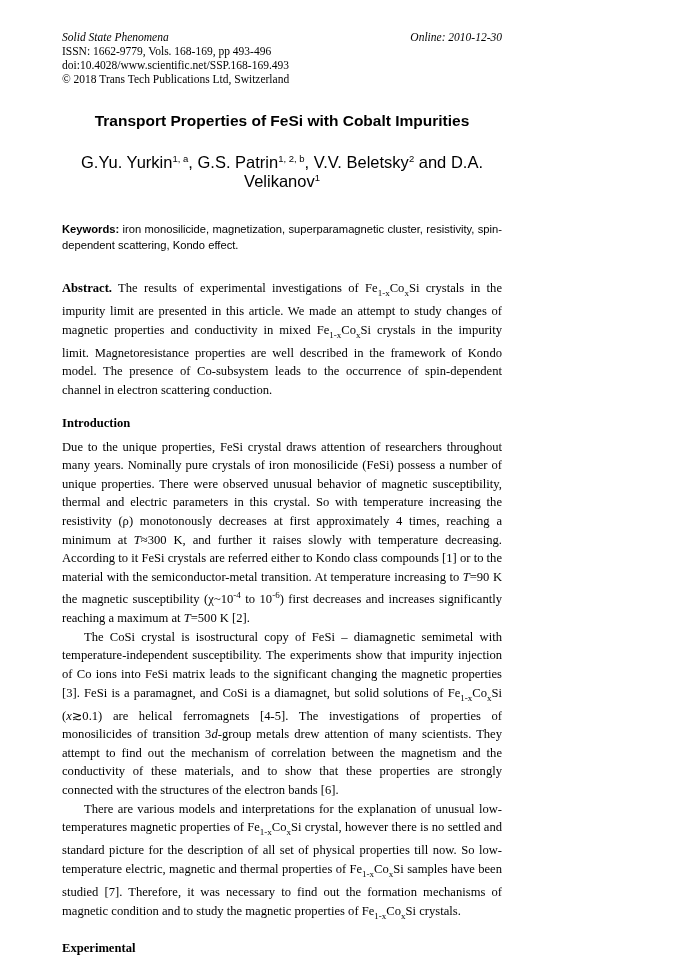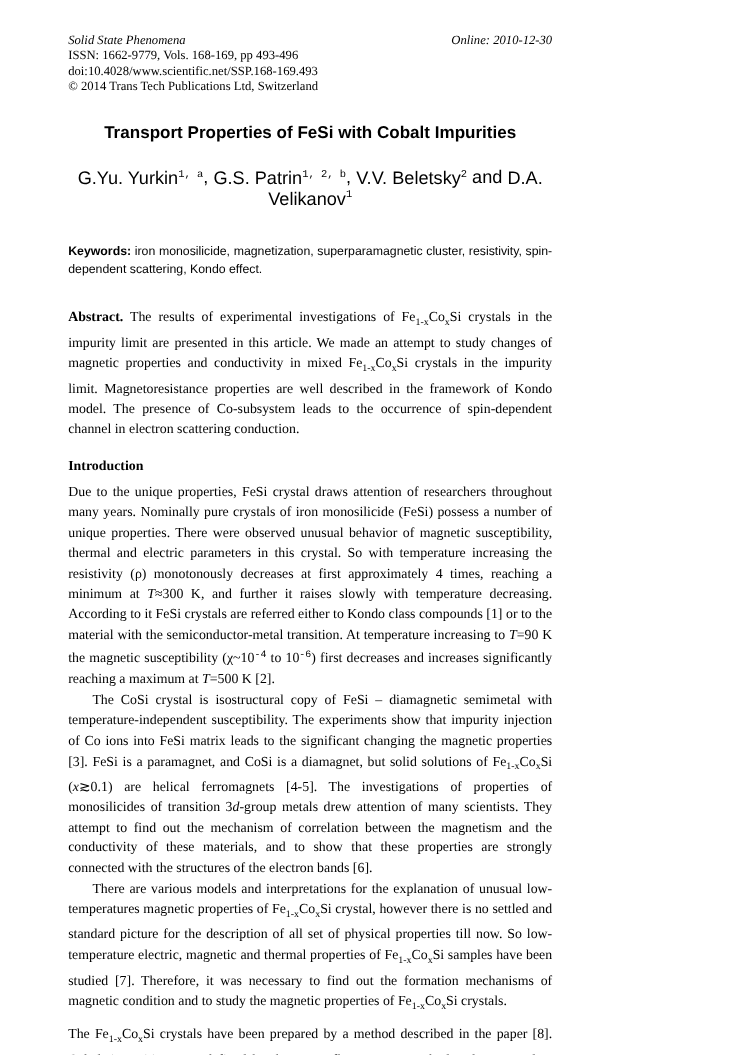--- a/index.html
+++ b/index.html
@@ -90,34 +90,34 @@
     font-weight: bold;
   }
   .para {
     font-size: 12.6px;
     line-height: 18.6px;
     text-align: justify;
     margin-top: 7px;
   }
   .para.indent { text-indent: 22px; margin-top: 0px; }
   sub { font-size: 9px; vertical-align: sub; }
-  sup { font-size: 9px; vertical-align: super; font-family: Liberation Mono, monospace; }
+  sup { font-size: 9px; vertical-align: super; }
   i { font-style: italic; }
 </style>
 </head>
 <body>
 
 <div class="page">
 
   <div class="header">
     <div class="header-left">
       <span class="hdr-line">Solid State Phenomena</span>
       <span class="hdr-line nonital">ISSN: 1662-9779, Vols. 168-169, pp 493-496</span>
       <span class="hdr-line nonital">doi:10.4028/www.scientific.net/SSP.168-169.493</span>
-      <span class="hdr-line nonital">© 2014 Trans Tech Publications Ltd, Switzerland</span>
+      <span class="hdr-line nonital">© 2018 Trans Tech Publications Ltd, Switzerland</span>
     </div>
     <div class="header-right">Online: 2010-12-30</div>
   </div>
 
   <div class="title">Transport Properties of FeSi with Cobalt Impurities</div>
 
   <div class="authors">
     <span>G.Yu. Yurkin<sup>1, a</sup></span><span>, </span><span>G.S. Patrin<sup>1, 2, b</sup></span><span>, </span><span>V.V. Beletsky<sup>2</sup></span><span> and </span><span>D.A. Velikanov<sup>1</sup></span>
   </div>
 
@@ -140,18 +140,19 @@
   </div>
 
   <div class="para indent">
     The CoSi crystal is isostructural copy of FeSi – diamagnetic semimetal with temperature-independent susceptibility. The experiments show that impurity injection of Co ions into FeSi matrix leads to the significant changing the magnetic properties [3]. FeSi is a paramagnet, and CoSi is a diamagnet, but solid solutions of Fe<sub>1-х</sub>Co<sub>х</sub>Si (<i>x</i>≳0.1) are helical ferromagnets [4-5]. The investigations of properties of monosilicides of transition 3<i>d</i>-group metals drew attention of many scientists. They attempt to find out the mechanism of correlation between the magnetism and the conductivity of these materials, and to show that these properties are strongly connected with the structures of the electron bands [6].
   </div>
 
   <div class="para indent">
     There are various models and interpretations for the explanation of unusual low-temperatures magnetic properties of Fe<sub>1-x</sub>Co<sub>x</sub>Si crystal, however there is no settled and standard picture for the description of all set of physical properties till now. So low-temperature electric, magnetic and thermal properties of Fe<sub>1-x</sub>Co<sub>x</sub>Si samples have been studied [7]. Therefore, it was necessary to find out the formation mechanisms of magnetic condition and to study the magnetic properties of Fe<sub>1-x</sub>Co<sub>x</sub>Si crystals.
   </div>
 
+  <div class="sec-head">Experimental</div>
 
   <div class="para">
     The Fe<sub>1-x</sub>Co<sub>x</sub>Si crystals have been prepared by a method described in the paper [8]. Cobalt impurities were defined by the X-ray fluorescence method and amounted to =0.001, 0.005, and 0.01. Magnetic measurements were taken on a SQUID-magnetometer at low temperatures (=4.2÷300 K) and on vibration magnetometer at high temperatures (=250÷950 K); the resistivity dependences have been obtained by the four-probe method. For the sake of particularity of the temperature dependences of magnetic susceptibility the temperature scale is given in logarithmic
   </div>
 
 </div>
 
 </body></html>

